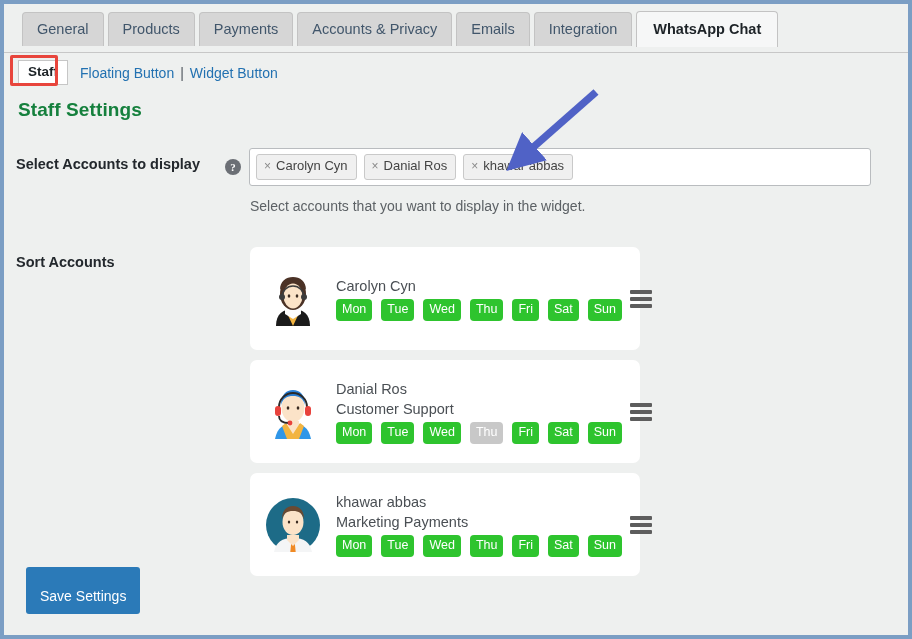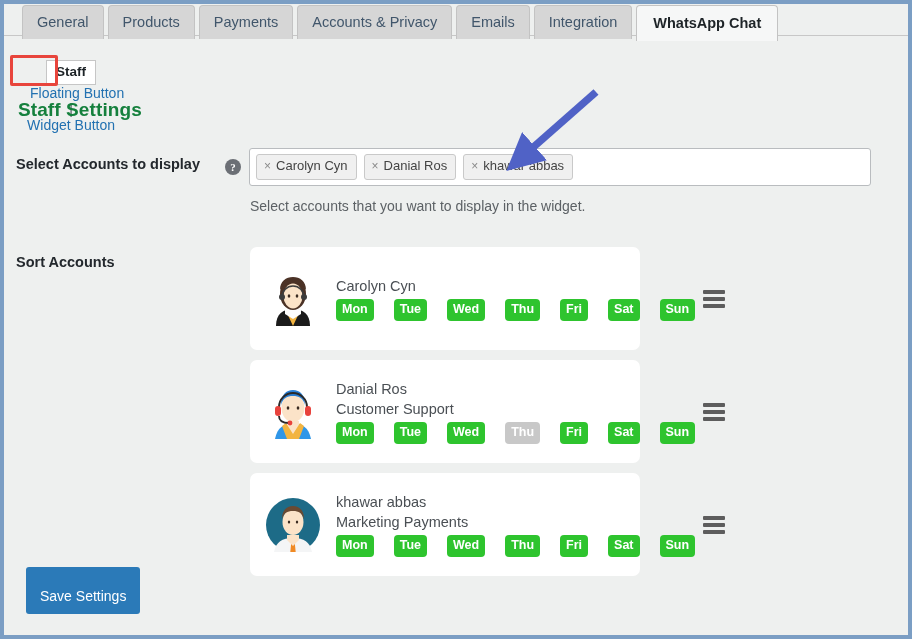--- a/index.html
+++ b/index.html
@@ -12,23 +12,23 @@
   body {
     background: #eef0ef;
     border: 4px solid #7b9ec4;
     position: relative;
   }
 
   
   .tabbar {
     position: absolute;
     left: 0; right: 0; top: 0;
-    height: 32px;
-    display: flex;
-    align-items: flex-start;
+    height: 49px;
+    display: flex;
+    align-items: center;
     padding-left: 18px;
     background: #eef0ef;
     border-bottom: 1px solid #c7c7c7;
   }
   .tab {
     background: #d6d6d6;
     border: 1px solid #c3c3c3;
     border-bottom: none;
     border-radius: 4px 4px 0 0;
     color: #41566b;
@@ -50,21 +50,20 @@
   }
 
   
   .subnav {
     position: absolute;
     left: 14px; top: 56px;
     display: flex;
     align-items: center;
     font-size: 14px;
     color: #2c3338;
-    flex-direction: column;
   }
   .subnav-current {
     background: #ffffff;
     border: 1px solid #c6c6c6;
     padding: 3px 9px 4px 9px;
     font-weight: bold;
     color: #1d2327;
     font-size: 13.5px;
     line-height: 1.2;
   }
@@ -178,21 +177,21 @@
   .staff-name {
     font-size: 14.5px;
     color: #4a4f54;
     line-height: 1.38;
   }
   .staff-role {
     font-size: 14.5px;
     color: #4a4f54;
     line-height: 1.38;
   }
-  .days { display: flex; gap: 20px; margin-top: 3px; font-weight: bold; }
+  .days { display: flex; gap: 9px; margin-top: 3px; }
   .day {
     background: #2ec42e;
     color: #ffffff;
     font-size: 12.5px;
     border-radius: 4px;
     padding: 3px 6px 4px 6px;
     line-height: 1.25;
     min-width: 25px;
     text-align: center;
   }

